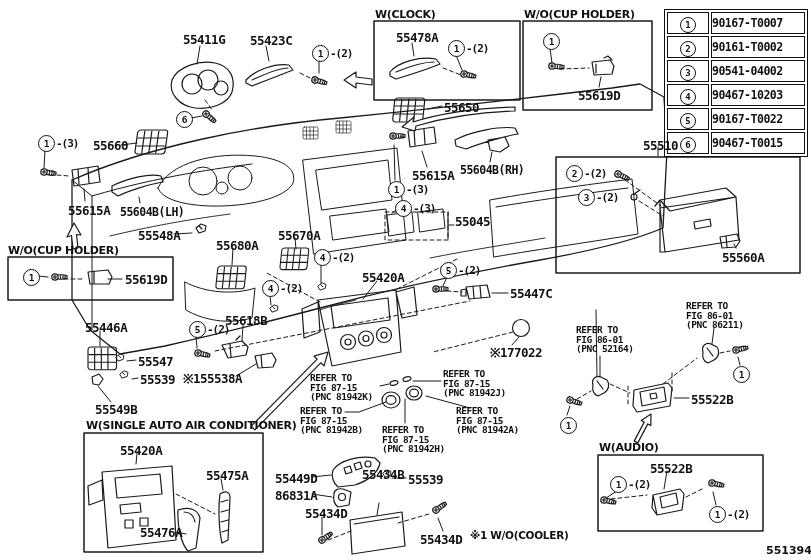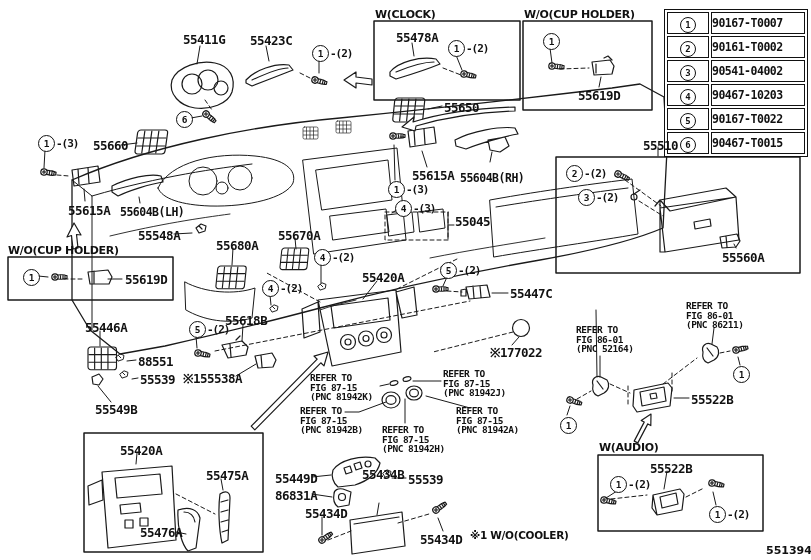--- a/index.html
+++ b/index.html
@@ -239,44 +239,45 @@
   <tr>
     <td class="no"><span>6</span></td>
     <td class="pn">90467-T0015</td>
         </tr>
 </tbody>
     </table>
 
 <div class="ttl" style="left:375px;top:8px">W(CLOCK)</div>
 <div class="ttl" style="left:524px;top:8px">W/O(CUP HOLDER)</div>
 <div class="ttl" style="left:8px;top:244px">W/O(CUP HOLDER)</div>
+<div class="ttl" style="left:86px;top:419px">W(SINGLE AUTO AIR CONDITIONER)</div>
 <div class="ttl" style="left:599px;top:441px">W(AUDIO)</div>
 
 <div class="lbl" style="left:183px;top:32px">55411G</div>
 <div class="lbl" style="left:250px;top:33px">55423C</div>
 <div class="lbl" style="left:396px;top:30px">55478A</div>
 <div class="lbl" style="left:578px;top:88px">55619D</div>
 <div class="lbl" style="left:444px;top:100px">55650</div>
 <div class="lbl" style="left:93px;top:138px">55660</div>
 <div class="lbl" style="left:68px;top:203px">55615A</div>
 <div class="lbl sm" style="left:120px;top:205px">55604B(LH)</div>
 <div class="lbl" style="left:138px;top:228px">55548A</div>
 <div class="lbl" style="left:412px;top:168px">55615A</div>
-<div class="lbl sm" style="left:460px;top:171px">55604B(RH)</div>
+<div class="lbl sm" style="left:460px;top:163px">55604B(RH)</div>
 <div class="lbl" style="left:455px;top:214px">55045</div>
 <div class="lbl" style="left:643px;top:138px">55510</div>
 <div class="lbl" style="left:722px;top:250px">55560A</div>
 <div class="lbl" style="left:125px;top:272px">55619D</div>
 <div class="lbl" style="left:216px;top:238px">55680A</div>
 <div class="lbl" style="left:278px;top:228px">55670A</div>
 <div class="lbl" style="left:362px;top:270px">55420A</div>
 <div class="lbl" style="left:510px;top:286px">55447C</div>
 <div class="lbl" style="left:490px;top:344px">※177022</div>
 <div class="lbl" style="left:85px;top:320px">55446A</div>
-<div class="lbl" style="left:138px;top:354px">88551</div>
+<div class="lbl" style="left:138px;top:354px">55547</div>
 <div class="lbl" style="left:140px;top:372px">55539</div>
 <div class="lbl" style="left:95px;top:402px">55549B</div>
 <div class="lbl" style="left:225px;top:313px">55618B</div>
 <div class="lbl" style="left:183px;top:370px">※155538A</div>
 <div class="lbl" style="left:120px;top:443px">55420A</div>
 <div class="lbl" style="left:206px;top:468px">55475A</div>
 <div class="lbl" style="left:140px;top:525px">55476A</div>
 <div class="lbl" style="left:275px;top:471px">55449D</div>
 <div class="lbl" style="left:275px;top:488px">86831A</div>
 <div class="lbl" style="left:362px;top:467px">55434B</div>

